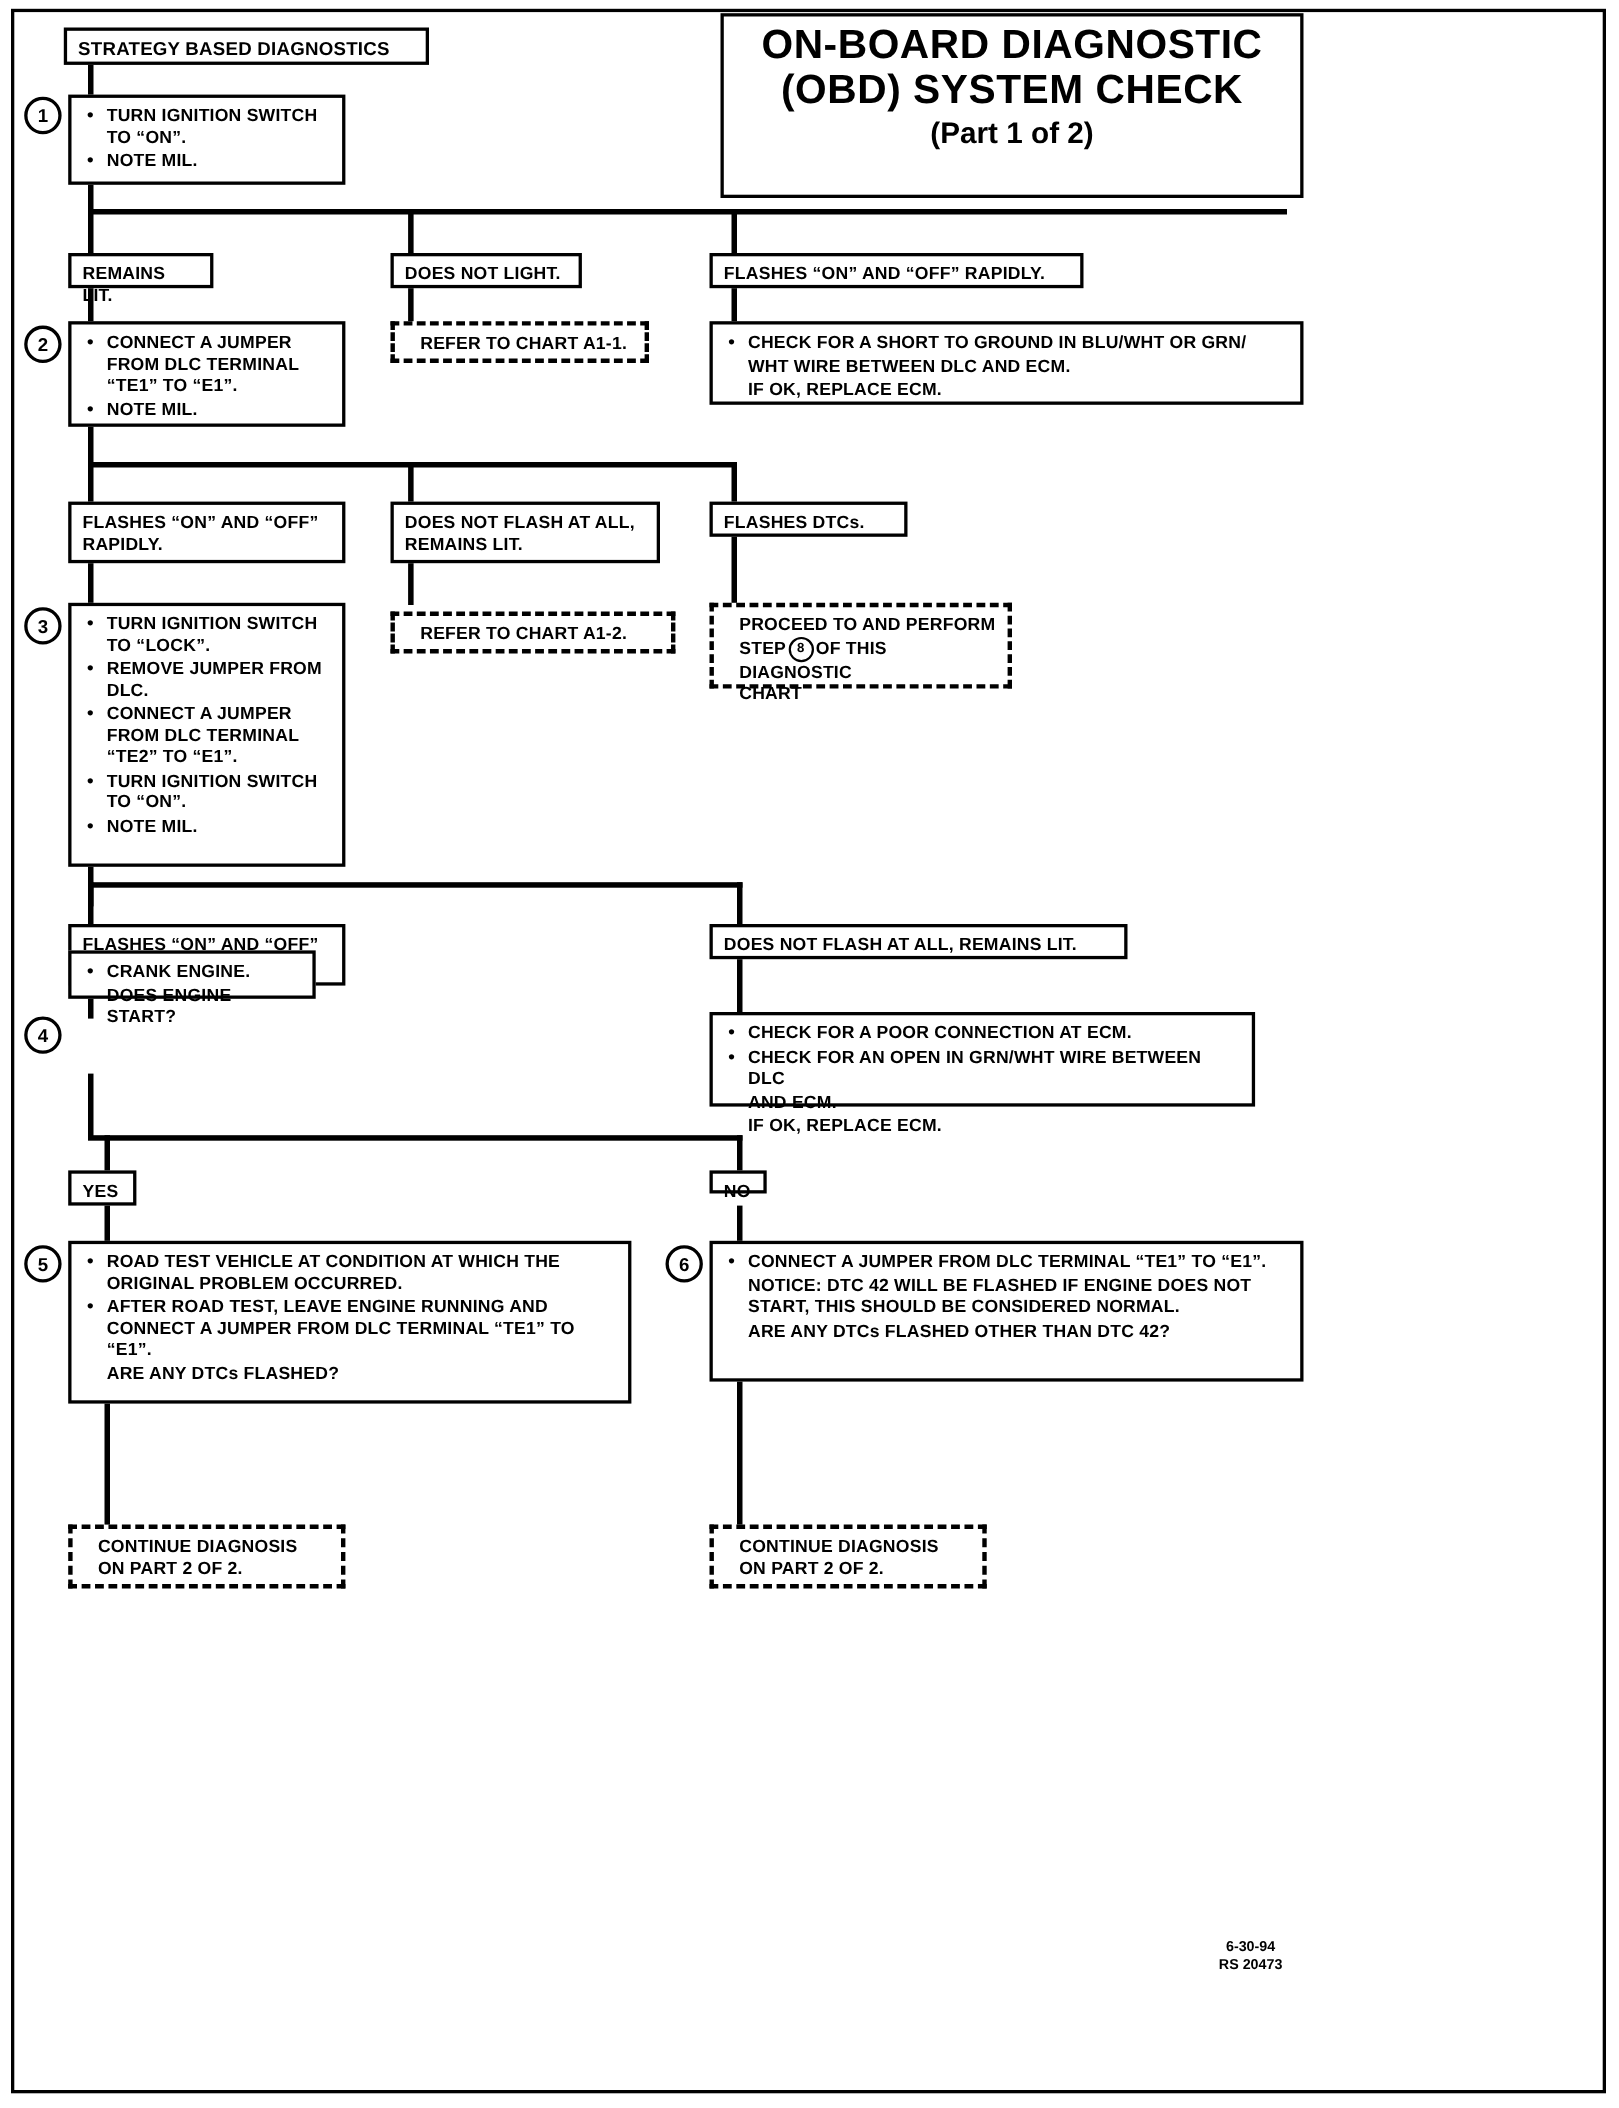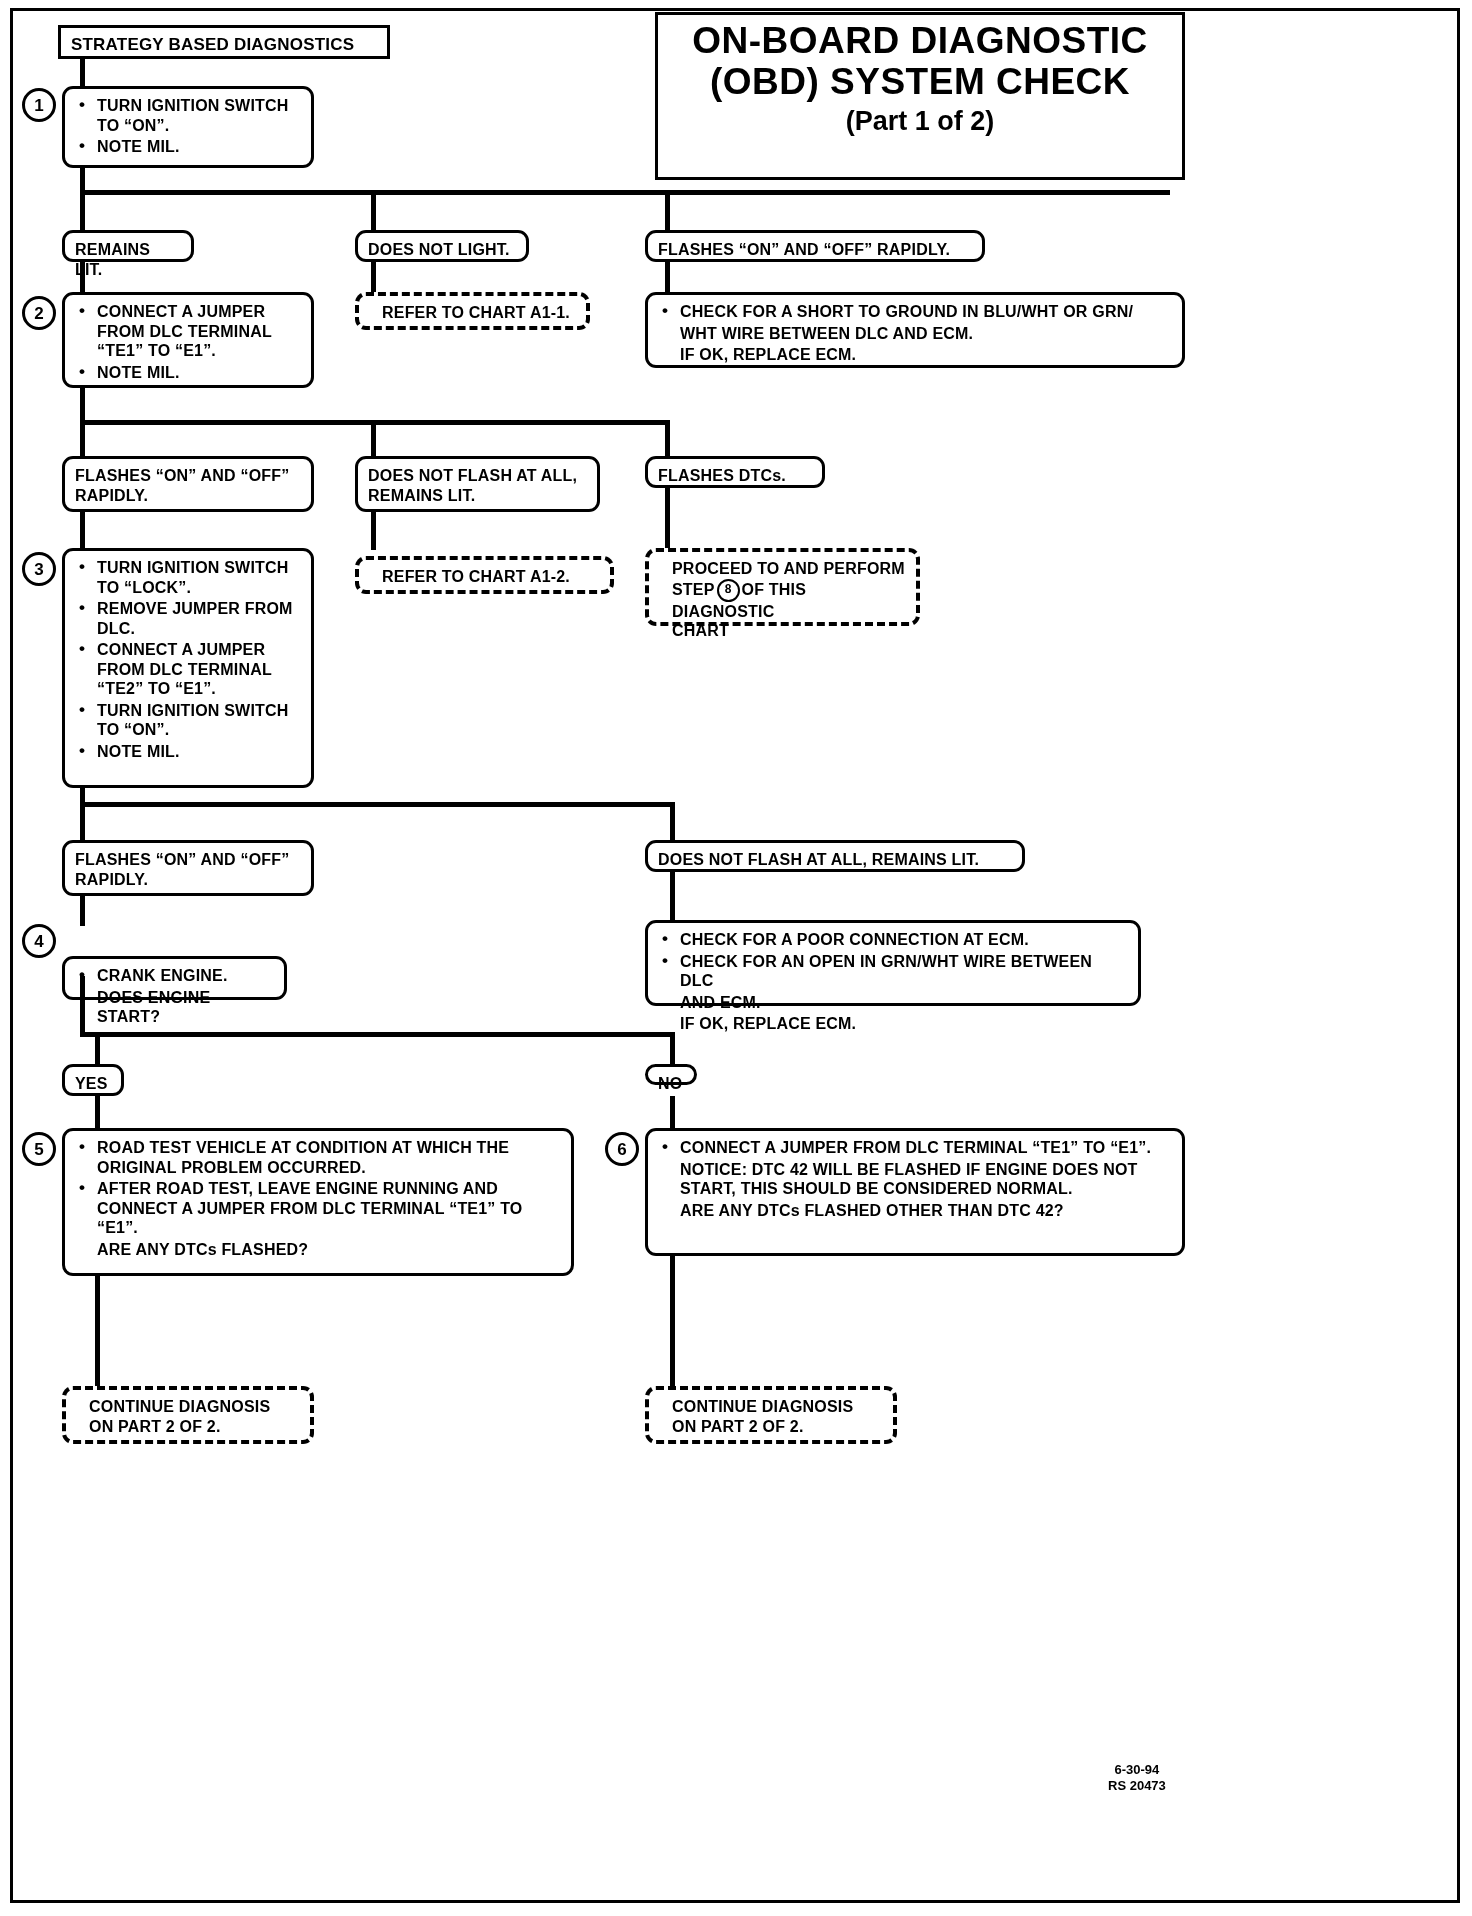--- a/index.html
+++ b/index.html
@@ -6,21 +6,21 @@
   body{font-family:"Liberation Sans",sans-serif;color:#000;}
   #page{position:relative;width:1472px;height:1916px;background:#fff;overflow:hidden;}
 
   .frame{position:absolute;left:10px;top:8px;width:1450px;height:1895px;border:3px solid #000;box-sizing:border-box;}
 
   
   .box{position:absolute;box-sizing:border-box;border:3px solid #000;background:#fff;
        font-weight:bold;line-height:1.22;letter-spacing:.2px;}
   .box.dashed{border-style:dashed;border-width:4px;padding-left:23px;}
   .pad{padding:7px 10px 8px 10px;}
-  .t15{font-size:16px;border-radius:11px;}
+  .t15{font-size:16px;}
   .t16{font-size:17px;}
 
   
   .titlebox{position:absolute;box-sizing:border-box;border:3px solid #000;background:#fff;
             text-align:center;line-height:1.1;}
   .title-l1{font-size:37px;font-weight:bold;letter-spacing:.5px;margin-top:6px;}
   .title-l2{font-size:37px;font-weight:bold;letter-spacing:.5px;}
   .title-l3{font-size:27px;font-weight:bold;margin-top:5px;}
   .title-l4{font-size:26px;font-weight:bold;margin-top:4px;letter-spacing:.3px;}
 
@@ -170,21 +170,21 @@
     <div class="plain">RAPIDLY.</div>
   </div>
   <div class="box pad t15" style="left:645px;top:840px;width:380px;height:32px;">
     <div class="plain">DOES NOT FLASH AT ALL, REMAINS LIT.</div>
   </div>
 
   <div class="vline" style="left:80px;top:896px;height:30px;"></div>
   <div class="vline" style="left:670px;top:872px;height:54px;"></div>
 
   <div class="circ" style="left:22px;top:924px;">4</div>
-  <div class="box pad t15" style="left:62px;top:956px;width:225px;height:44px;">
+  <div class="box pad t15" style="left:62px;top:864px;width:225px;height:44px;">
     <ul class="bl">
       <li>CRANK ENGINE.</li>
       <li class="nb">DOES ENGINE START?</li>
     </ul>
   </div>
 
   <div class="box pad t15" style="left:645px;top:920px;width:496px;height:86px;">
     <ul class="bl">
       <li>CHECK FOR A POOR CONNECTION AT ECM.</li>
       <li>CHECK FOR AN OPEN IN GRN/WHT WIRE BETWEEN DLC</li>

